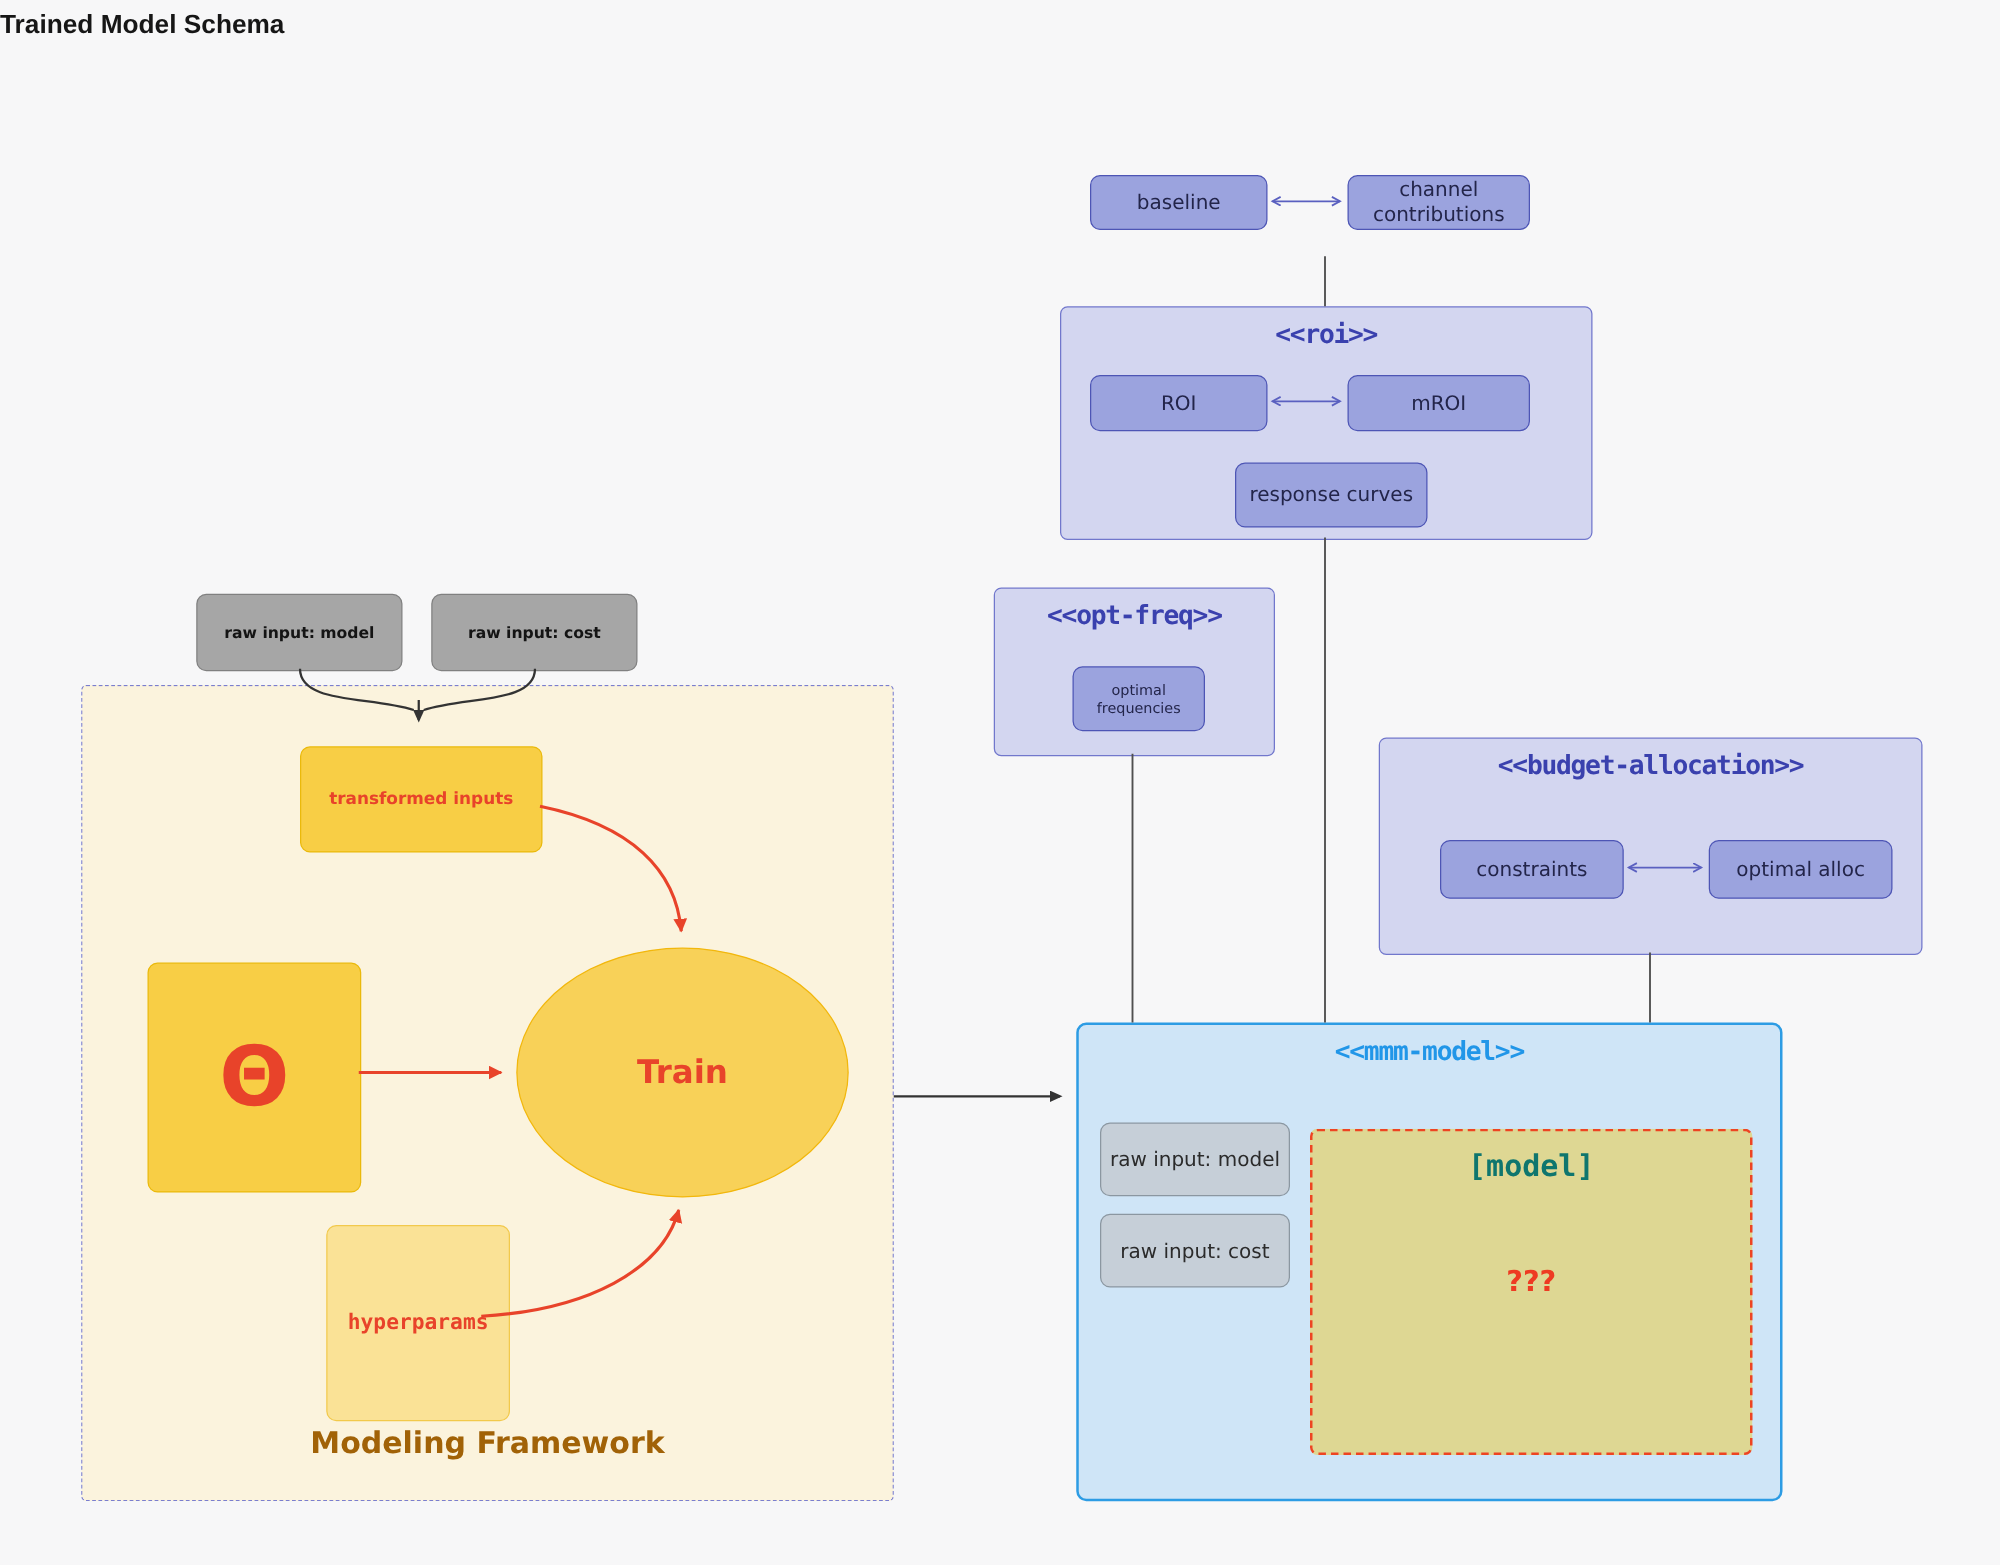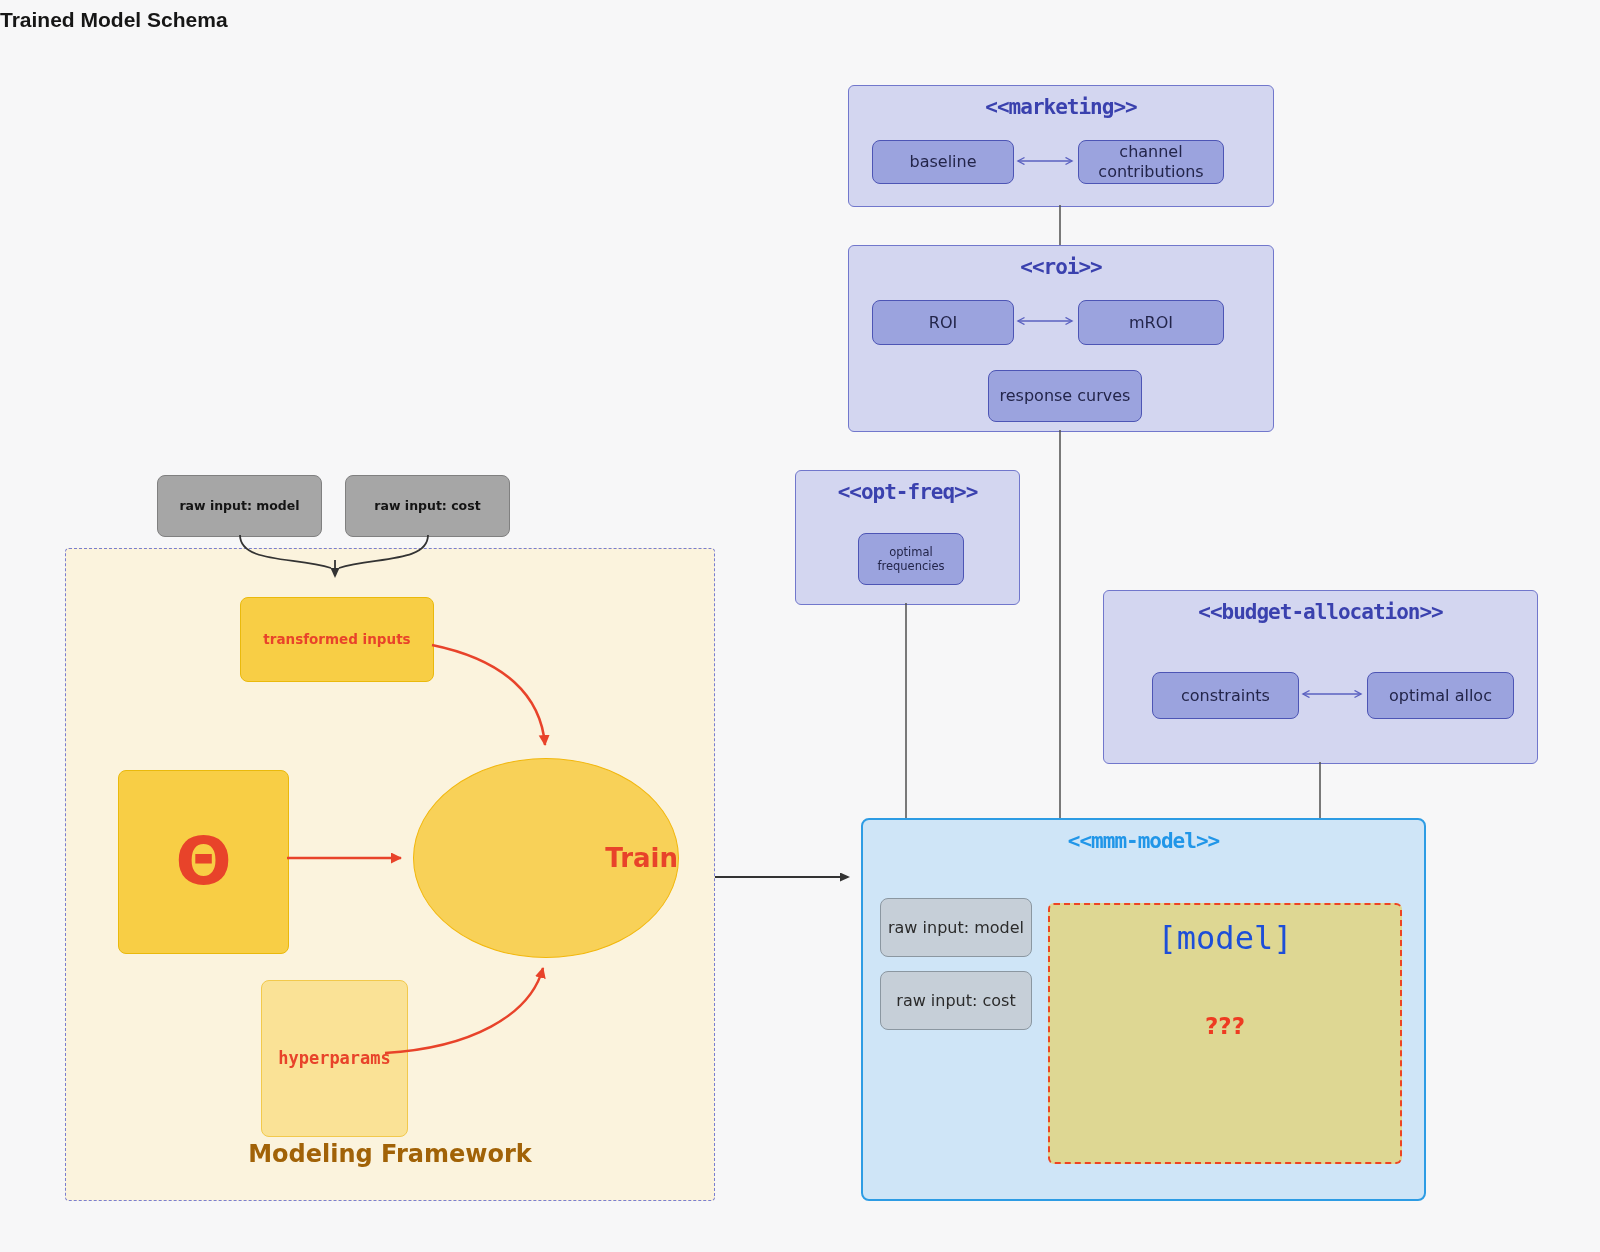--- a/index.html
+++ b/index.html
@@ -53,45 +53,42 @@
   .n-optfreq{left:858px;top:533px;width:104px;height:50px;font-size:11.5px;}
   .n-constraints{left:1152px;top:672px;width:145px;height:45px;}
   .n-optalloc{left:1367px;top:672px;width:145px;height:45px;}
   .n-rawmodel-top{left:157px;top:475px;width:163px;height:60px;}
   .n-rawcost-top{left:345px;top:475px;width:163px;height:60px;}
   .n-transformed{left:240px;top:597px;width:192px;height:83px;font-size:13.5px;}
   .n-theta{left:118px;top:770px;width:169px;height:182px;
            font-size:66px;font-family:"DejaVu Sans",sans-serif;}
   .n-train{left:413px;top:758px;width:264px;height:198px;background:#f8d158;
            border:1.5px solid #f2b70c;border-radius:50%;color:#e8432a;
-           font-weight:bold;font-size:26px;justify-content:flex-end;}
+           font-weight:bold;font-size:26px;}
   .n-hyperparams{left:240px;top:980px;width:145px;height:155px;
            font-family:"DejaVu Sans Mono",monospace;font-weight:bold;font-size:17px;margin-left:21px;}
   .n-rawmodel-mmm{left:880px;top:898px;width:150px;height:57px;}
   .n-rawcost-mmm{left:880px;top:971px;width:150px;height:57px;}
 
   .model-dashed{position:absolute;left:1048px;top:903px;width:350px;height:257px;
            background:#ded793;border:2.5px dashed #ee4422;border-radius:6px;}
   .model-label{position:absolute;top:14px;left:0;right:0;text-align:center;
-           font-family:"DejaVu Sans Mono",monospace;font-weight:normal;font-size:32px;color:#1d4ed8;}
+           font-family:"DejaVu Sans Mono",monospace;font-weight:bold;font-size:24px;color:#0f766e;}
   .model-unknown{position:absolute;top:108px;left:0;right:0;text-align:center;
            font-weight:bold;font-size:23px;color:#ee3b22;}
 
   .connectors{position:absolute;left:0;top:0;z-index:5;pointer-events:none;}
 </style>
 </head>
 <body>
 
 <div class="canvas">
 
   <div class="diagram-title">Trained Model Schema</div>
 
-  <div class="group g-purple g-marketing">
-    <div class="g-title">&lt;&lt;marketing&gt;&gt;</div>
-  </div>
   <div class="node n-purple n-baseline">
     <span>baseline</span>
   </div>
   <div class="node n-purple n-channel">
     <span>channel contributions</span>
   </div>
 
   <div class="group g-purple g-roi">
     <div class="g-title">&lt;&lt;roi&gt;&gt;</div>
   </div>

